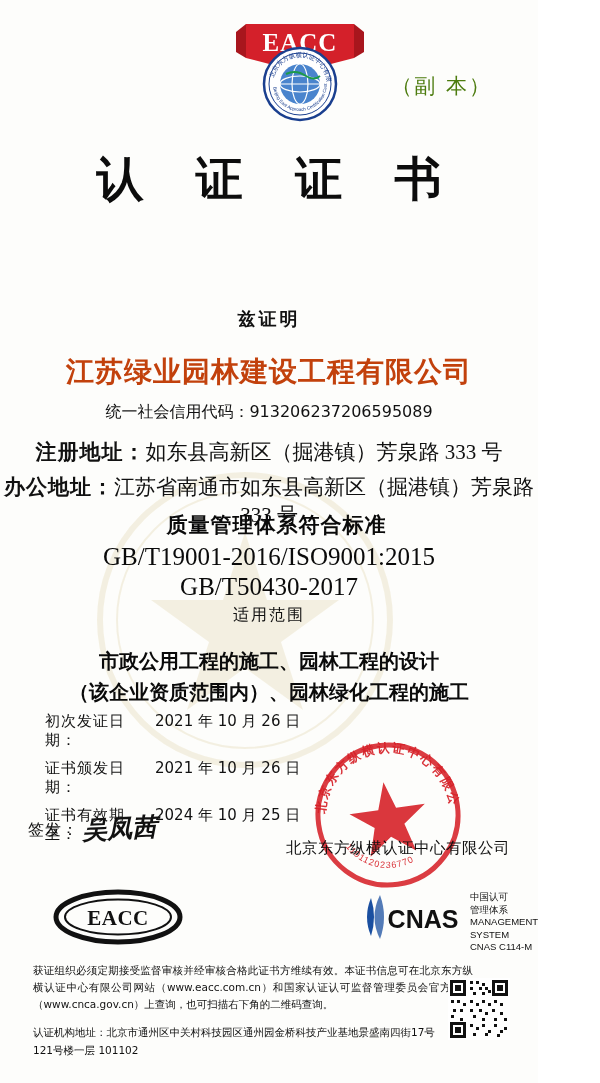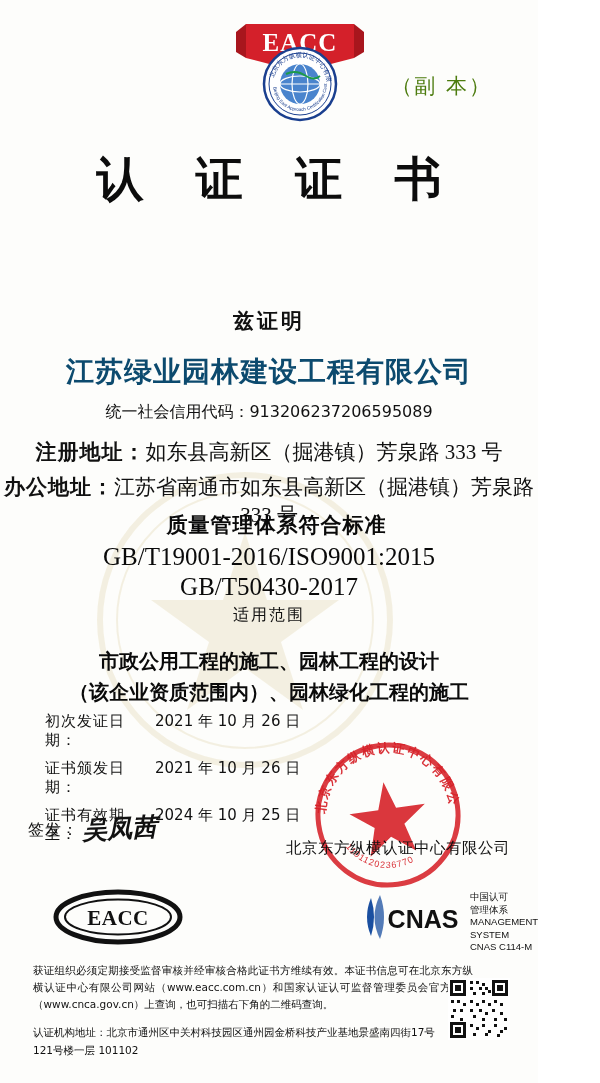--- a/index.html
+++ b/index.html
@@ -71,35 +71,35 @@
     letter-spacing: 0.5px;
   }
 
   
   .hereby {
     position: absolute;
     left: 0; right: 0; top: 307px;
     text-align: center;
     font-family: "DejaVu Sans", sans-serif;
     font-weight: bold;
-    font-size: 21px;
+    font-size: 18px;
     letter-spacing: 3px;
     color: #111;
   }
 
   
   .company {
     position: absolute;
     left: 0; right: 0; top: 353px;
     text-align: center;
     font-family: Liberation Sans, sans-serif;
     font-weight: bold;
     font-size: 28px;
     letter-spacing: 1px;
-    color: #0c4a6e;
+    color: #c2410c;
   }
 
   
   .credit-code {
     position: absolute;
     left: 0; right: 0; top: 402px;
     text-align: center;
     font-family: "DejaVu Sans", sans-serif;
     font-size: 16px;
     color: #111;

